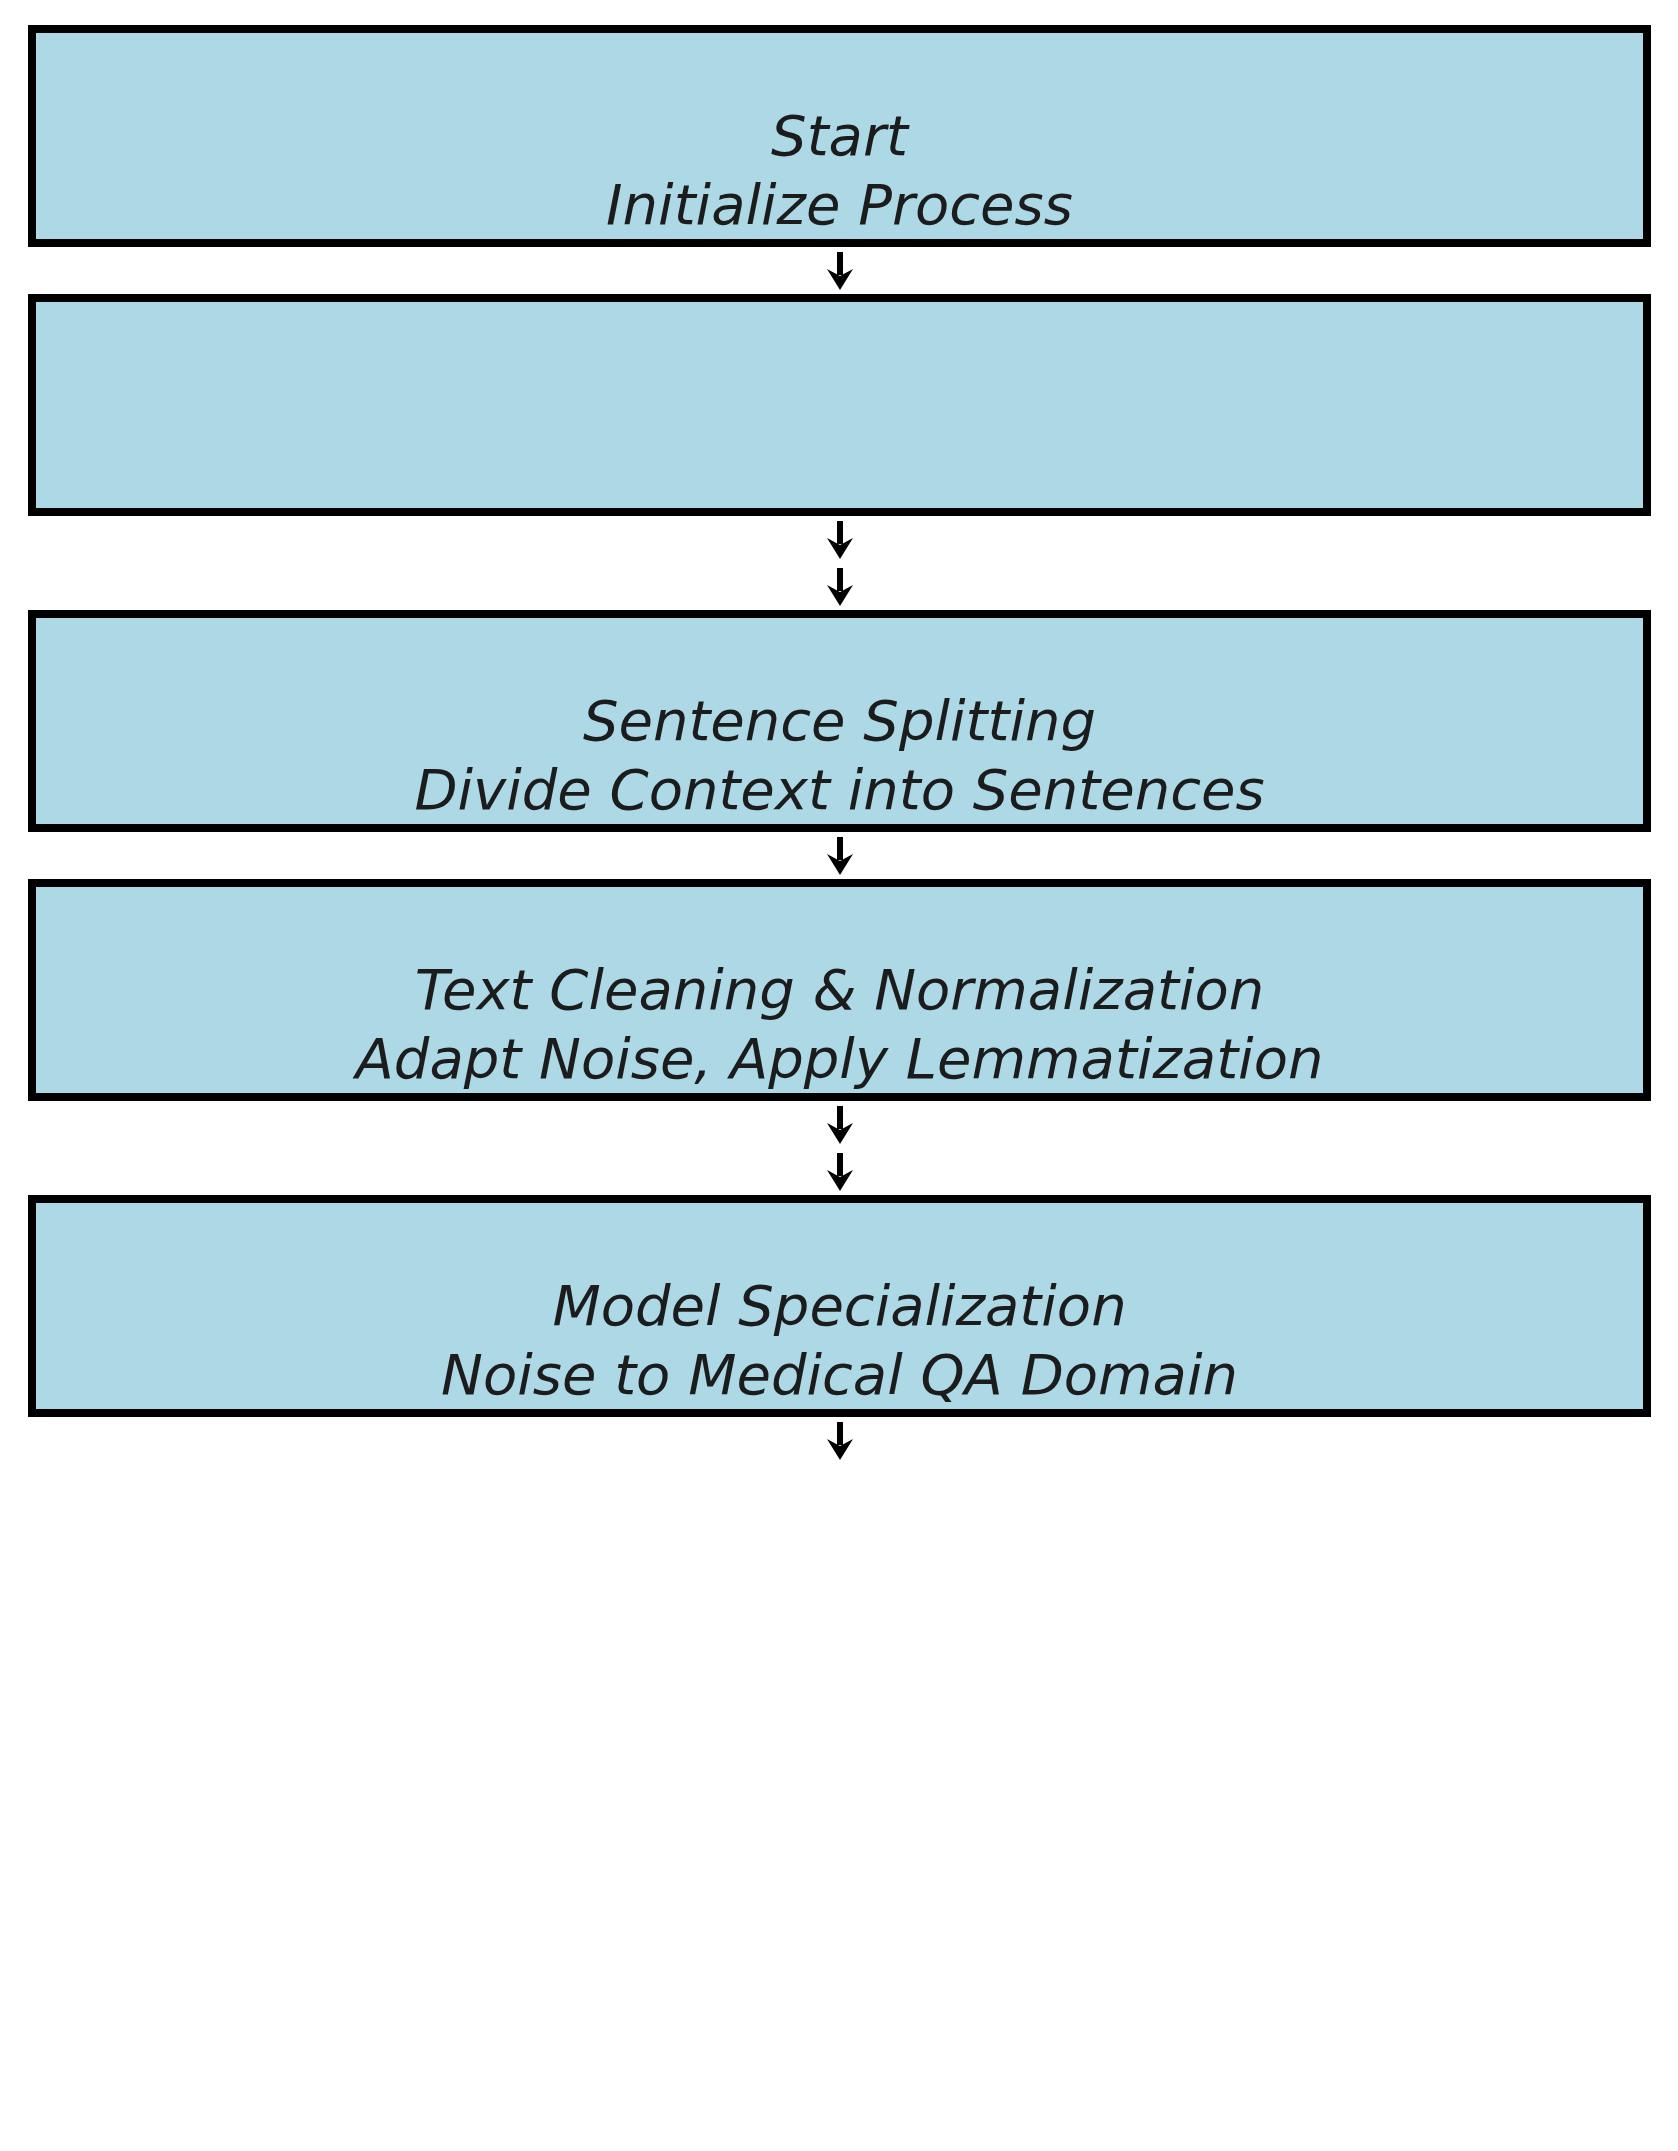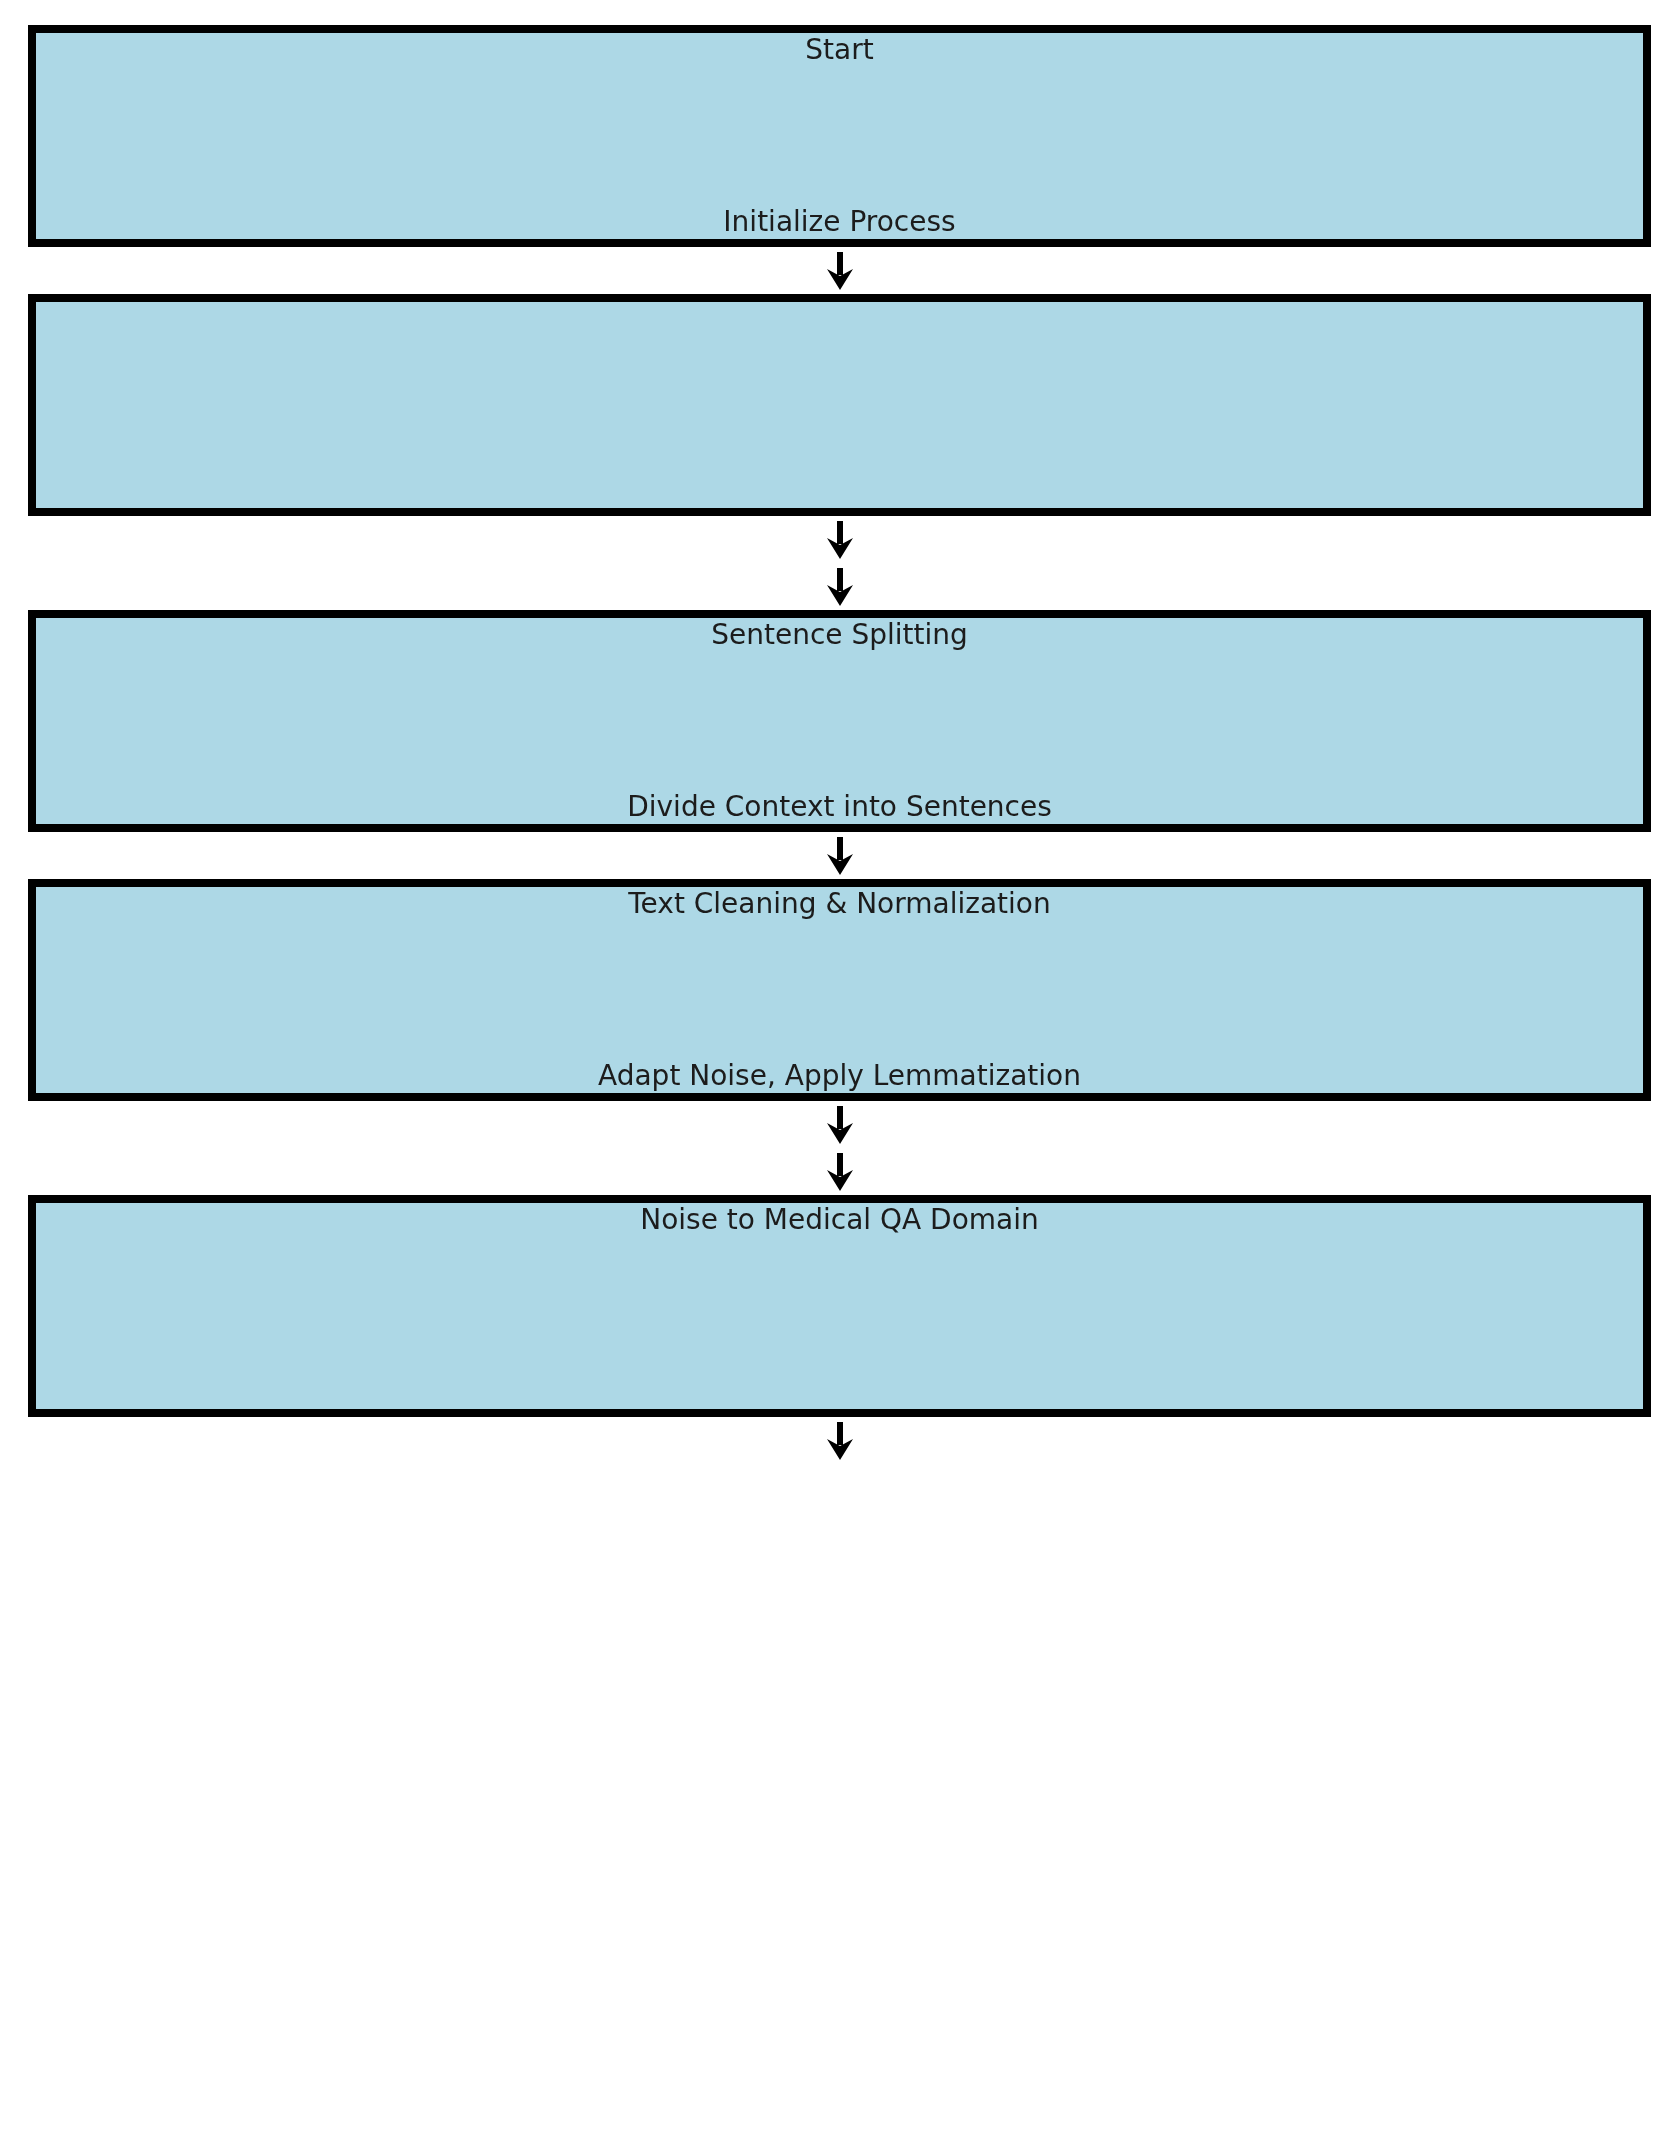--- a/index.html
+++ b/index.html
@@ -27,24 +27,25 @@
   }
   .node {
     flex: 0 0 222px;
     height: 222px;
     border: 8px solid var(--box-border);
     background: var(--box-fill);
     color: var(--text-color);
     display: flex;
     flex-direction: column;
     align-items: center;
-    justify-content: space-between;
+    justify-content: flex-end;
     text-align: center;
-    font-size: 28px;
+    font-size: 56px;
     line-height: 1.22;
+    font-style: italic;
   }
   .node-title, .node-subtitle {
     white-space: nowrap;
   }
   .arrow-wrap {
     flex: 0 0 47px;
     height: 47px;
     display: flex;
     align-items: center;
     justify-content: center;
@@ -107,20 +108,21 @@
   </div>
 
   <div class="arrow-wrap" style="color: rgb(0, 0, 0);">
     <svg class="arrow-icon" width="30" height="38" viewBox="0 0 30 38" aria-hidden="true">
       <line x1="15" y1="0" x2="15" y2="23" stroke="currentColor" stroke-width="6"></line>
       <polygon points="15,38 28,17 15,24 2,17" fill="currentColor"></polygon>
     </svg>
   </div>
 
   <div class="node">
+    <div class="node-title">Model Specialization</div>
     <div class="node-subtitle">Noise to Medical QA Domain</div>
   </div>
   <div class="arrow-wrap" style="color: rgb(0, 0, 0);">
     <svg class="arrow-icon" width="30" height="38" viewBox="0 0 30 38" aria-hidden="true">
       <line x1="15" y1="0" x2="15" y2="23" stroke="currentColor" stroke-width="6"></line>
       <polygon points="15,38 28,17 15,24 2,17" fill="currentColor"></polygon>
     </svg>
   </div>
 
 

